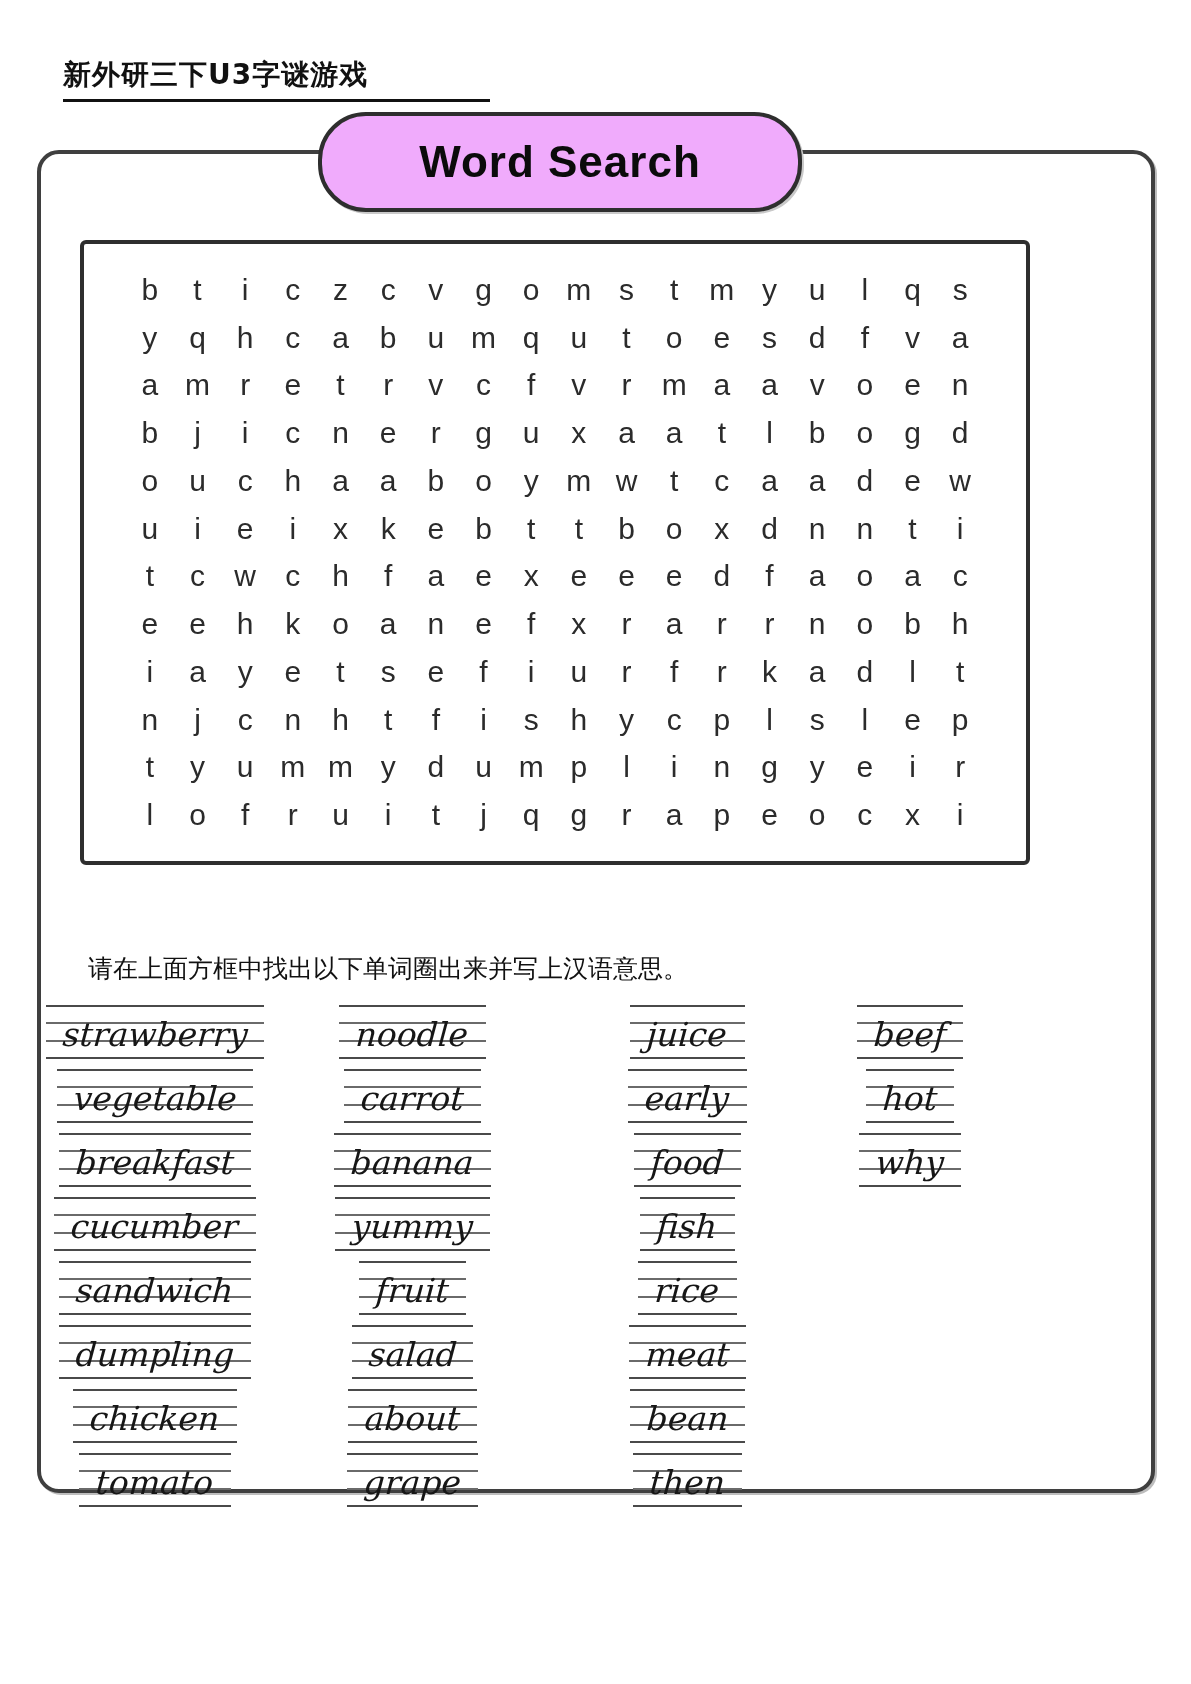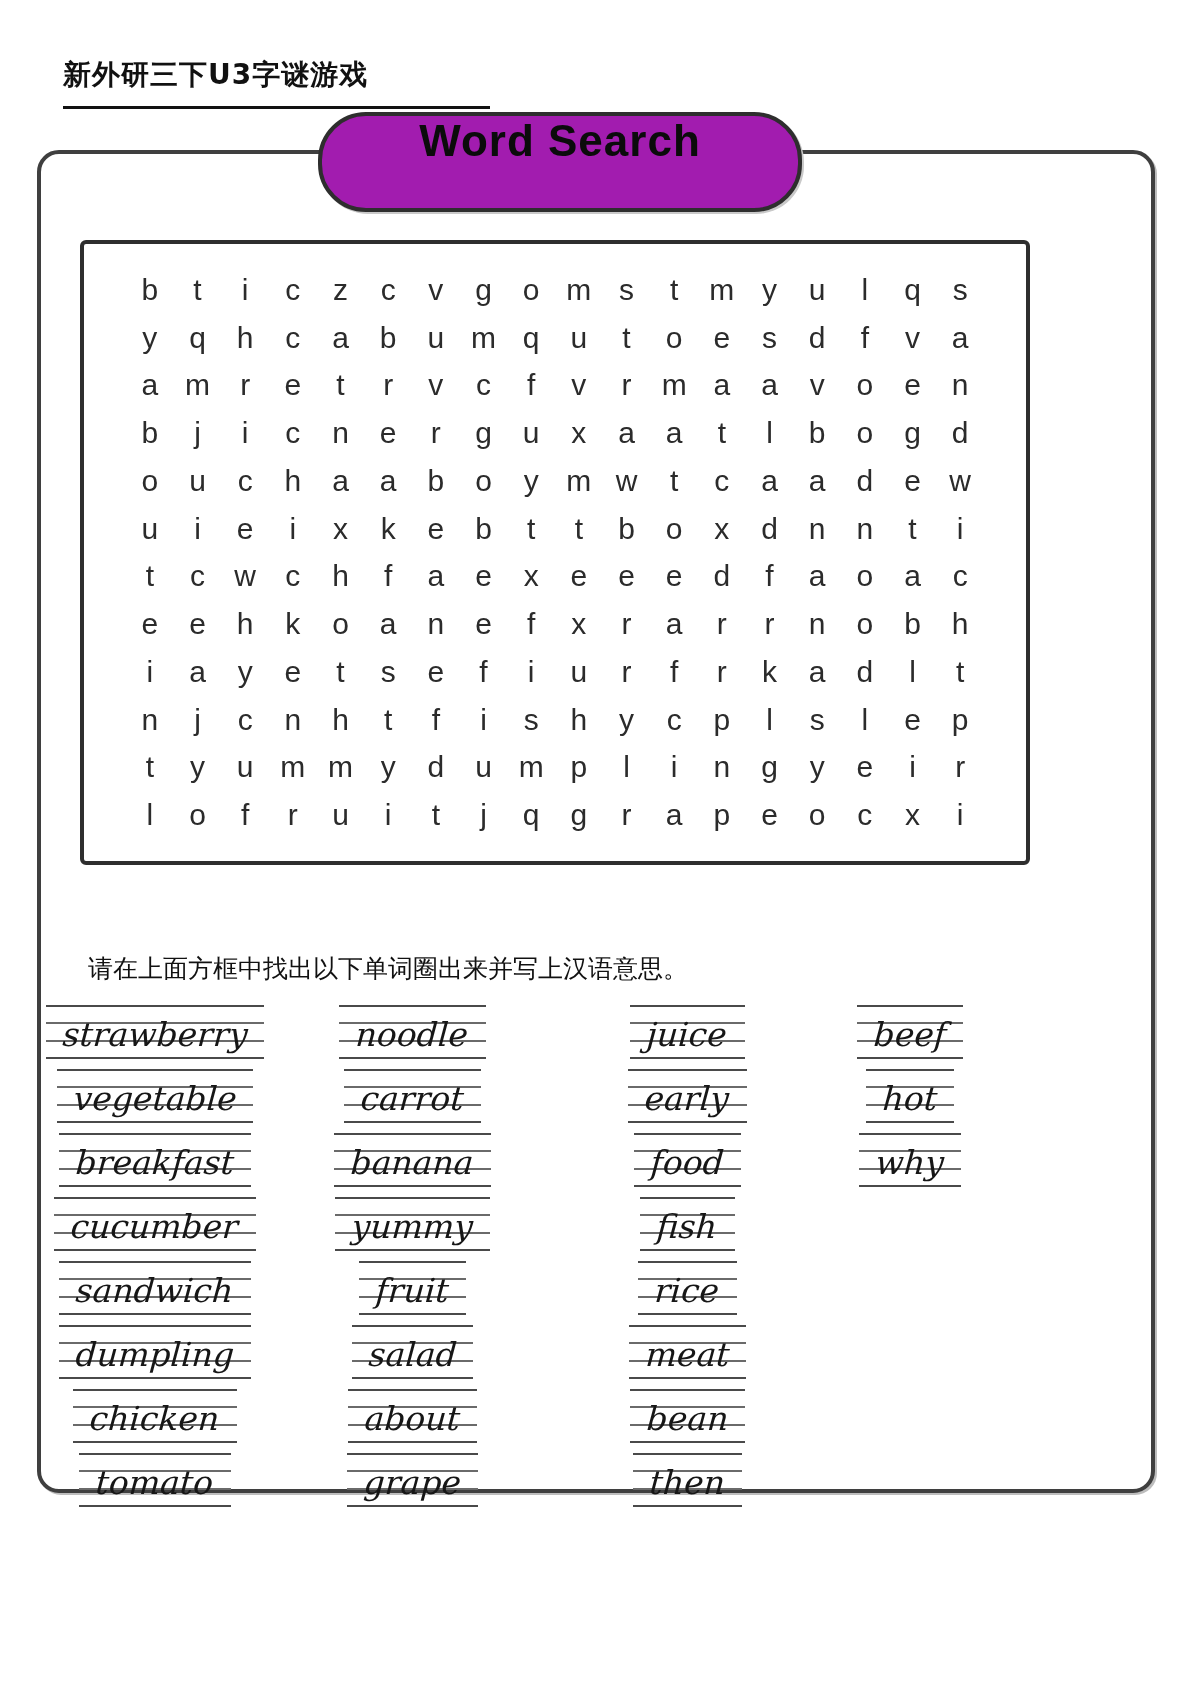--- a/index.html
+++ b/index.html
@@ -9,38 +9,38 @@
     background:#ffffff;
     font-family:"Liberation Sans", sans-serif;
     overflow:hidden;
     margin:0 auto;
   }
   
   .doc-title{
     position:absolute;left:63px;top:56px;
     font-size:28px;font-weight:bold;color:#111;
     border-bottom:3px solid #111;
-    padding:0 122px 12px 0;
+    padding:0 122px 5px 0;
     letter-spacing:1px;
     font-family:"DejaVu Sans","Liberation Sans",sans-serif;
   }
   
   .outer-box{
     position:absolute;left:37px;top:150px;
     width:1110px;height:1335px;
     border:4px solid #3f3f3f;border-radius:22px;
     background:#fff;z-index:1;
     box-shadow:2px 2px 0 #bdbdbd;
   }
   
   .pill{
     position:absolute;left:318px;top:112px;
     width:476px;height:92px;
-    background:#a21caf;border:4px solid #2e2e2e;border-radius:48px;
-    z-index:2;display:flex;align-items:flex-start;justify-content:center;
+    background:#f0abfc;border:4px solid #2e2e2e;border-radius:48px;
+    z-index:2;display:flex;align-items:center;justify-content:center;
     box-shadow:2px 2px 0 #c9c9c9;
   }
   .pill-text{font-size:44px;font-weight:bold;color:#0b0b0b;letter-spacing:1px;}
   
   .grid-box{
     position:absolute;left:80px;top:240px;
     width:950px;height:625px;
     border:4px solid #2e2e2e;border-radius:6px;
     background:#fff;z-index:2;
     box-sizing:border-box;

